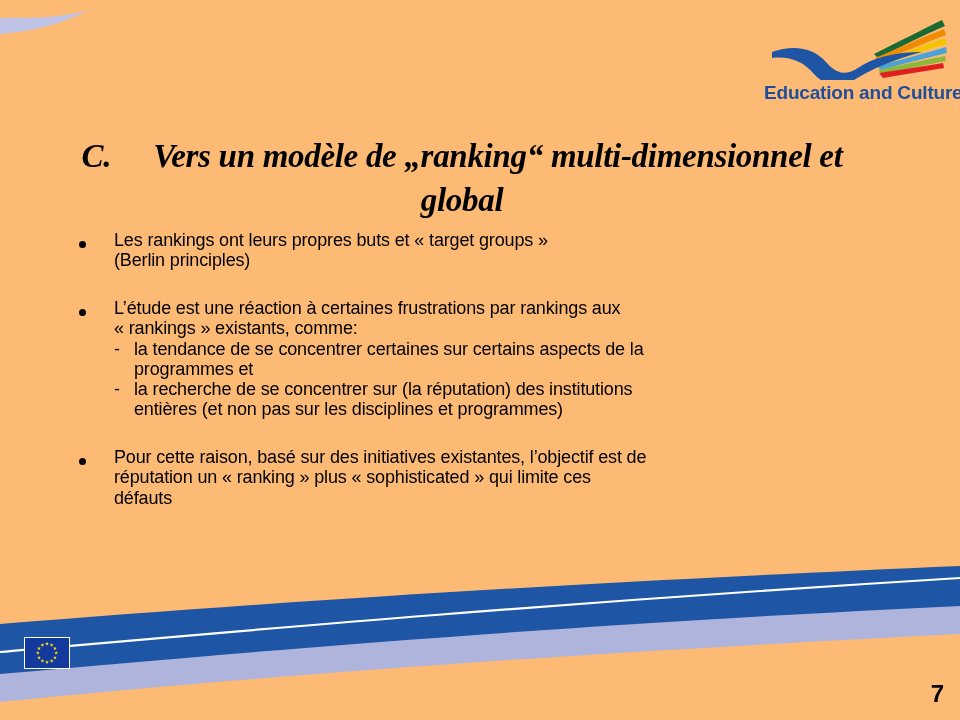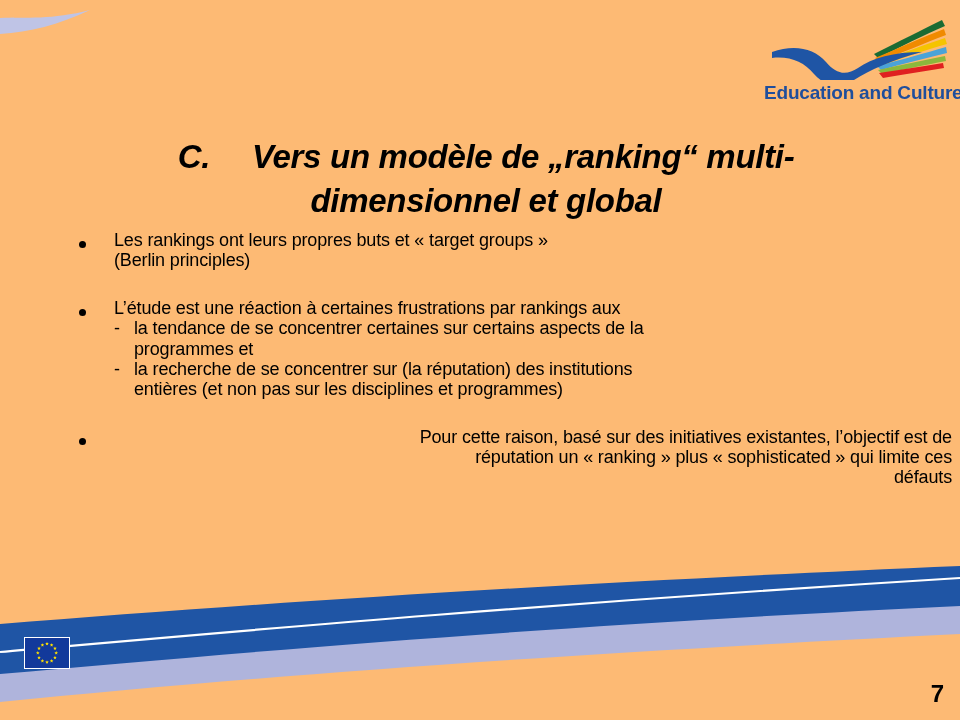--- a/index.html
+++ b/index.html
@@ -53,26 +53,26 @@
     font-family: "Liberation Sans Narrow", "Liberation Sans", sans-serif;
     font-weight: bold;
     font-size: 19px;
     letter-spacing: -0.2px;
     white-space: nowrap;
   }
 
   
   .title {
     position: absolute;
-    left: 101px;
+    left: 77px;
     top: 113px;
     width: 770px;
     text-align: center;
     color: #000000;
-    font-family: Liberation Sans, sans-serif;
+    font-family: Liberation Serif, serif;
     font-weight: bold;
     font-style: italic;
     font-size: 33px;
     line-height: 1.33;
     letter-spacing: -0.3px;
   }
   .title .tnum { margin-right: 42px; }
 
   
   .body-block {
@@ -84,21 +84,21 @@
     font-family: "Liberation Sans Narrow", "Liberation Sans", sans-serif;
     font-size: 18px;
     line-height: 1.12;
     letter-spacing: -0.15px;
   }
   .bullet-row {
     position: relative;
     padding-left: 42px;
     margin-bottom: 28px;
   }
-  .bullet-row:last-child { margin-bottom: 8px; text-align: right; }
+  .bullet-row:last-child { margin-bottom: 8px; }
   .bullet-dot {
     position: absolute;
     left: 7px;
     top: 11px;
     width: 7px;
     height: 7px;
     border-radius: 50%;
     background: #000000;
   }
   .bullet-text { display: block; }
@@ -187,20 +187,21 @@
 
     <div class="bullet-row">
       <span class="bullet-dot"></span>
       <span class="bullet-text">Les rankings ont leurs propres buts et « target groups »</span>
       <span class="bullet-text">(Berlin principles)</span>
     </div>
 
     <div class="bullet-row">
       <span class="bullet-dot"></span>
       <span class="bullet-text">L’étude est une réaction à certaines frustrations par rankings aux</span>
+      <span class="bullet-text">« rankings » existants, comme:</span>
       <div class="sub-list">
         <div class="sub-row">
           <span class="dash-mark">-</span>
           <span class="bullet-text">la tendance de se concentrer certaines sur certains aspects de la</span>
           <span class="bullet-text">programmes et</span>
         </div>
         <div class="sub-row">
           <span class="dash-mark">-</span>
           <span class="bullet-text">la recherche de se concentrer sur (la réputation) des institutions</span>
           <span class="bullet-text">entières (et non pas sur les disciplines et programmes)</span>

